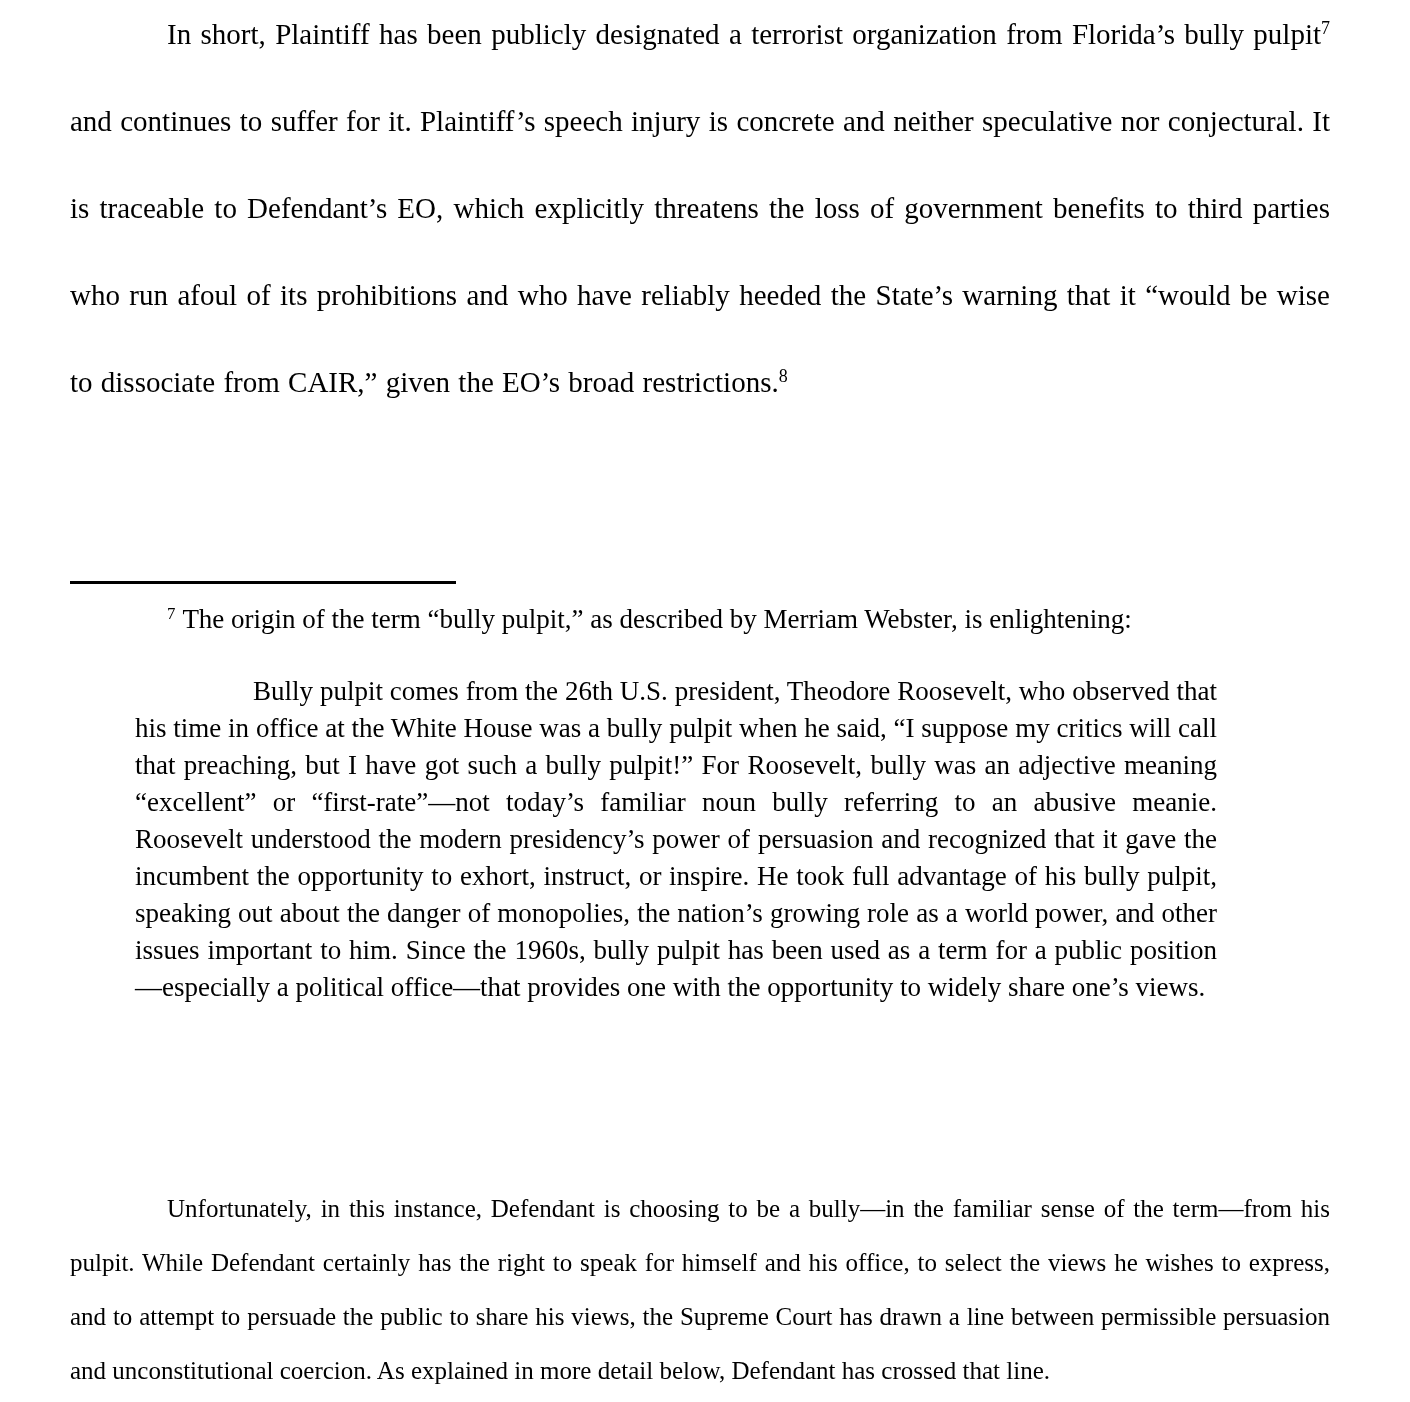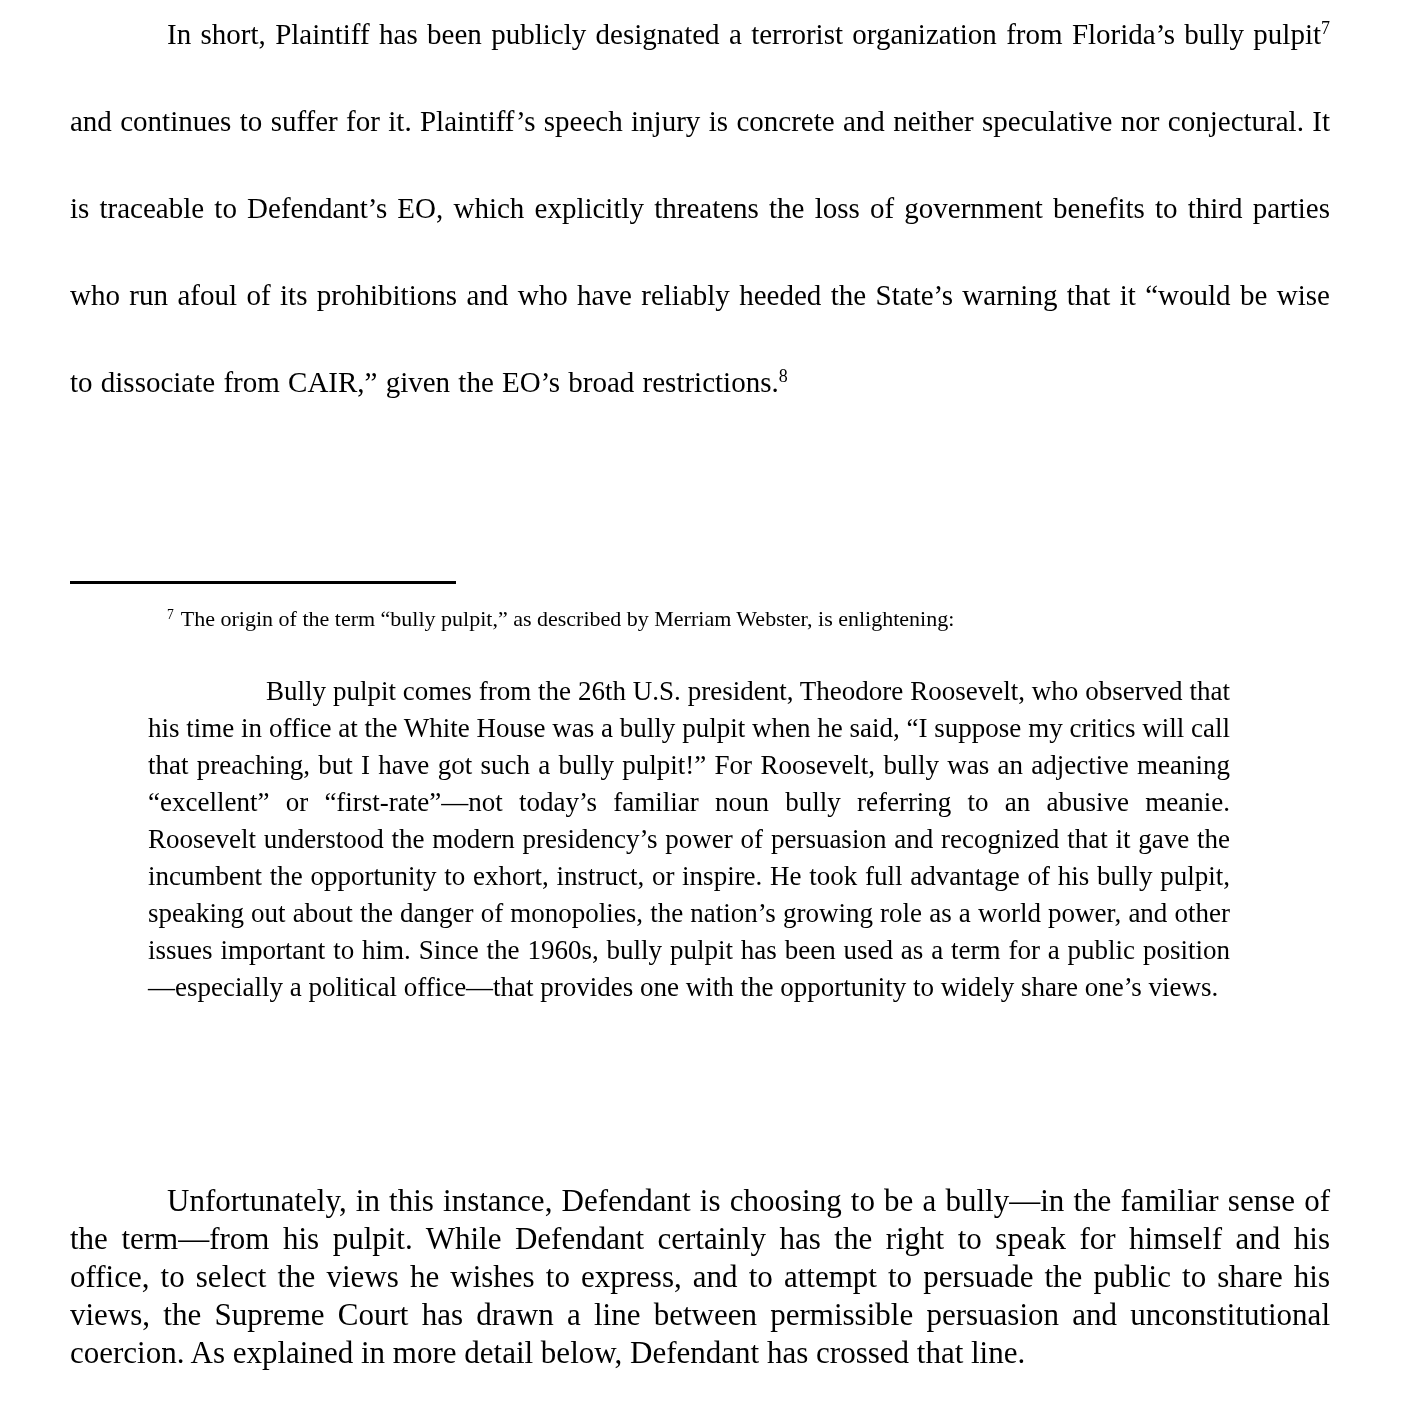--- a/index.html
+++ b/index.html
@@ -50,30 +50,30 @@
     height: 0;
     border-top: 3px solid #000000;
   }
 
   
   .fn-intro {
     position: absolute;
     left: 70px;
     top: 599px;
     width: 1260px;
-    font-size: 22px;
+    font-size: 27px;
     line-height: 40px;
     text-indent: 97px;
   }
   .fn-intro sup.fn-ref { margin-right: 7px; }
 
   
   .fn-quote {
     position: absolute;
-    left: 148px;
+    left: 135px;
     top: 673px;
     width: 1082px;
     font-size: 27px;
     line-height: 37px;
     text-align: justify;
     text-indent: 118px;
   }
 
   
   .fn-cite {
@@ -85,22 +85,22 @@
     line-height: 40px;
   }
   .fn-cite .cite-italic { font-style: italic; }
 
   
   .fn-para {
     position: absolute;
     left: 70px;
     top: 1182px;
     width: 1260px;
-    font-size: 31px;
-    line-height: 38px;
+    font-size: 25px;
+    line-height: 54px;
     text-align: justify;
     text-indent: 97px;
     font-family: Liberation Serif, serif;
   }
 </style>
 </head>
 <body>
 
 <div class="page">
 

